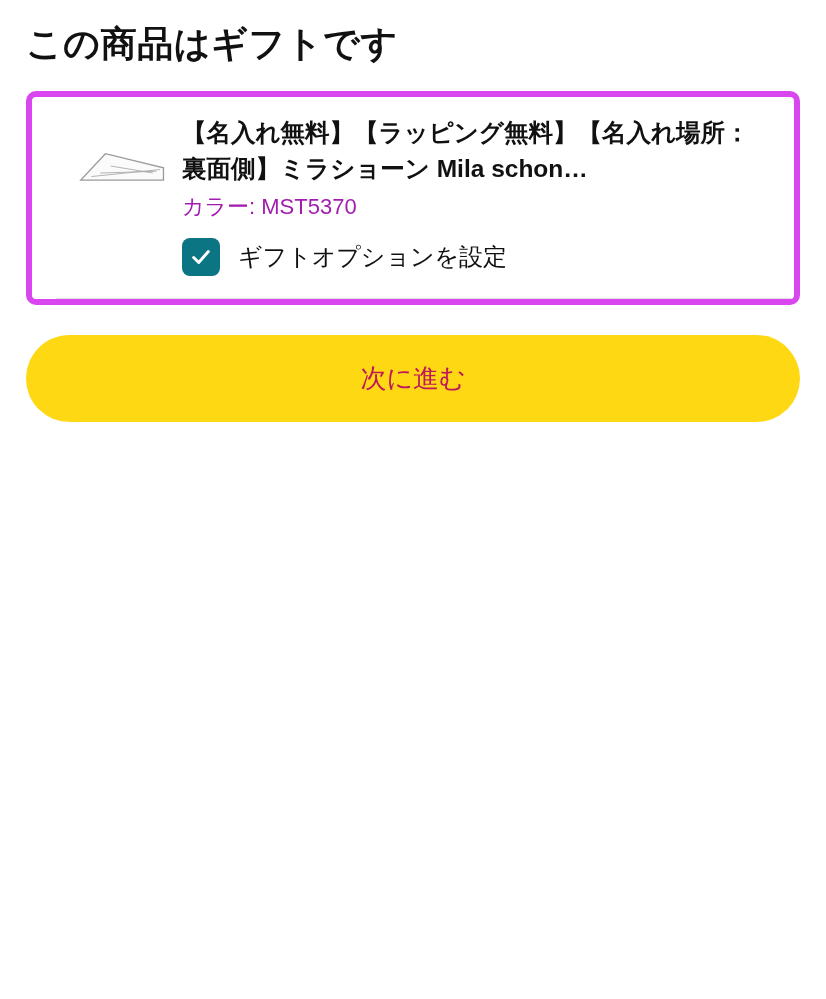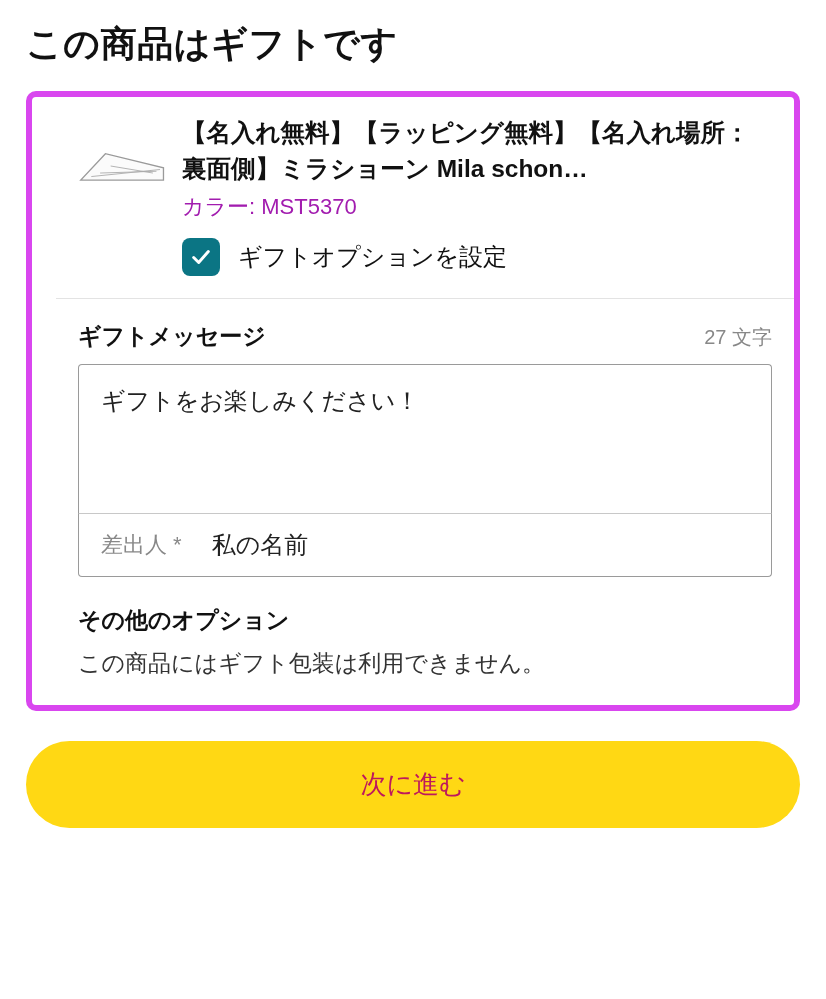--- a/index.html
+++ b/index.html
@@ -178,33 +178,19 @@
         <div class="checkbox">
           <svg viewBox="0 0 24 24">
             <path d="M4 12.5 L9.5 18 L20 6" fill="none" stroke="#fff" stroke-width="3.2" stroke-linecap="round" stroke-linejoin="round"></path>
           </svg>
         </div>
         <div class="gift-check-label">ギフトオプションを設定</div>
       </div>
     </div>
   </div>
 
-  <div class="message-section">
-    <div class="msg-header">
-      <div class="msg-label">ギフトメッセージ</div>
-      <div class="char-count">27 文字</div>
-    </div>
-    <textarea class="msg-textarea" style="">ギフトをお楽しみください！</textarea>
-    <div class="sender-row">
-      <div class="sender-label">差出人 *</div>
-      <input class="sender-input" type="text" value="私の名前" style="">
-    </div>
-
-    <div class="other-label">その他のオプション</div>
-    <div class="other-text">この商品にはギフト包装は利用できません。</div>
-  </div>
 
 </div>
 
 <button class="next-button">次に進む</button>
 
 
 
 
 </body></html>

